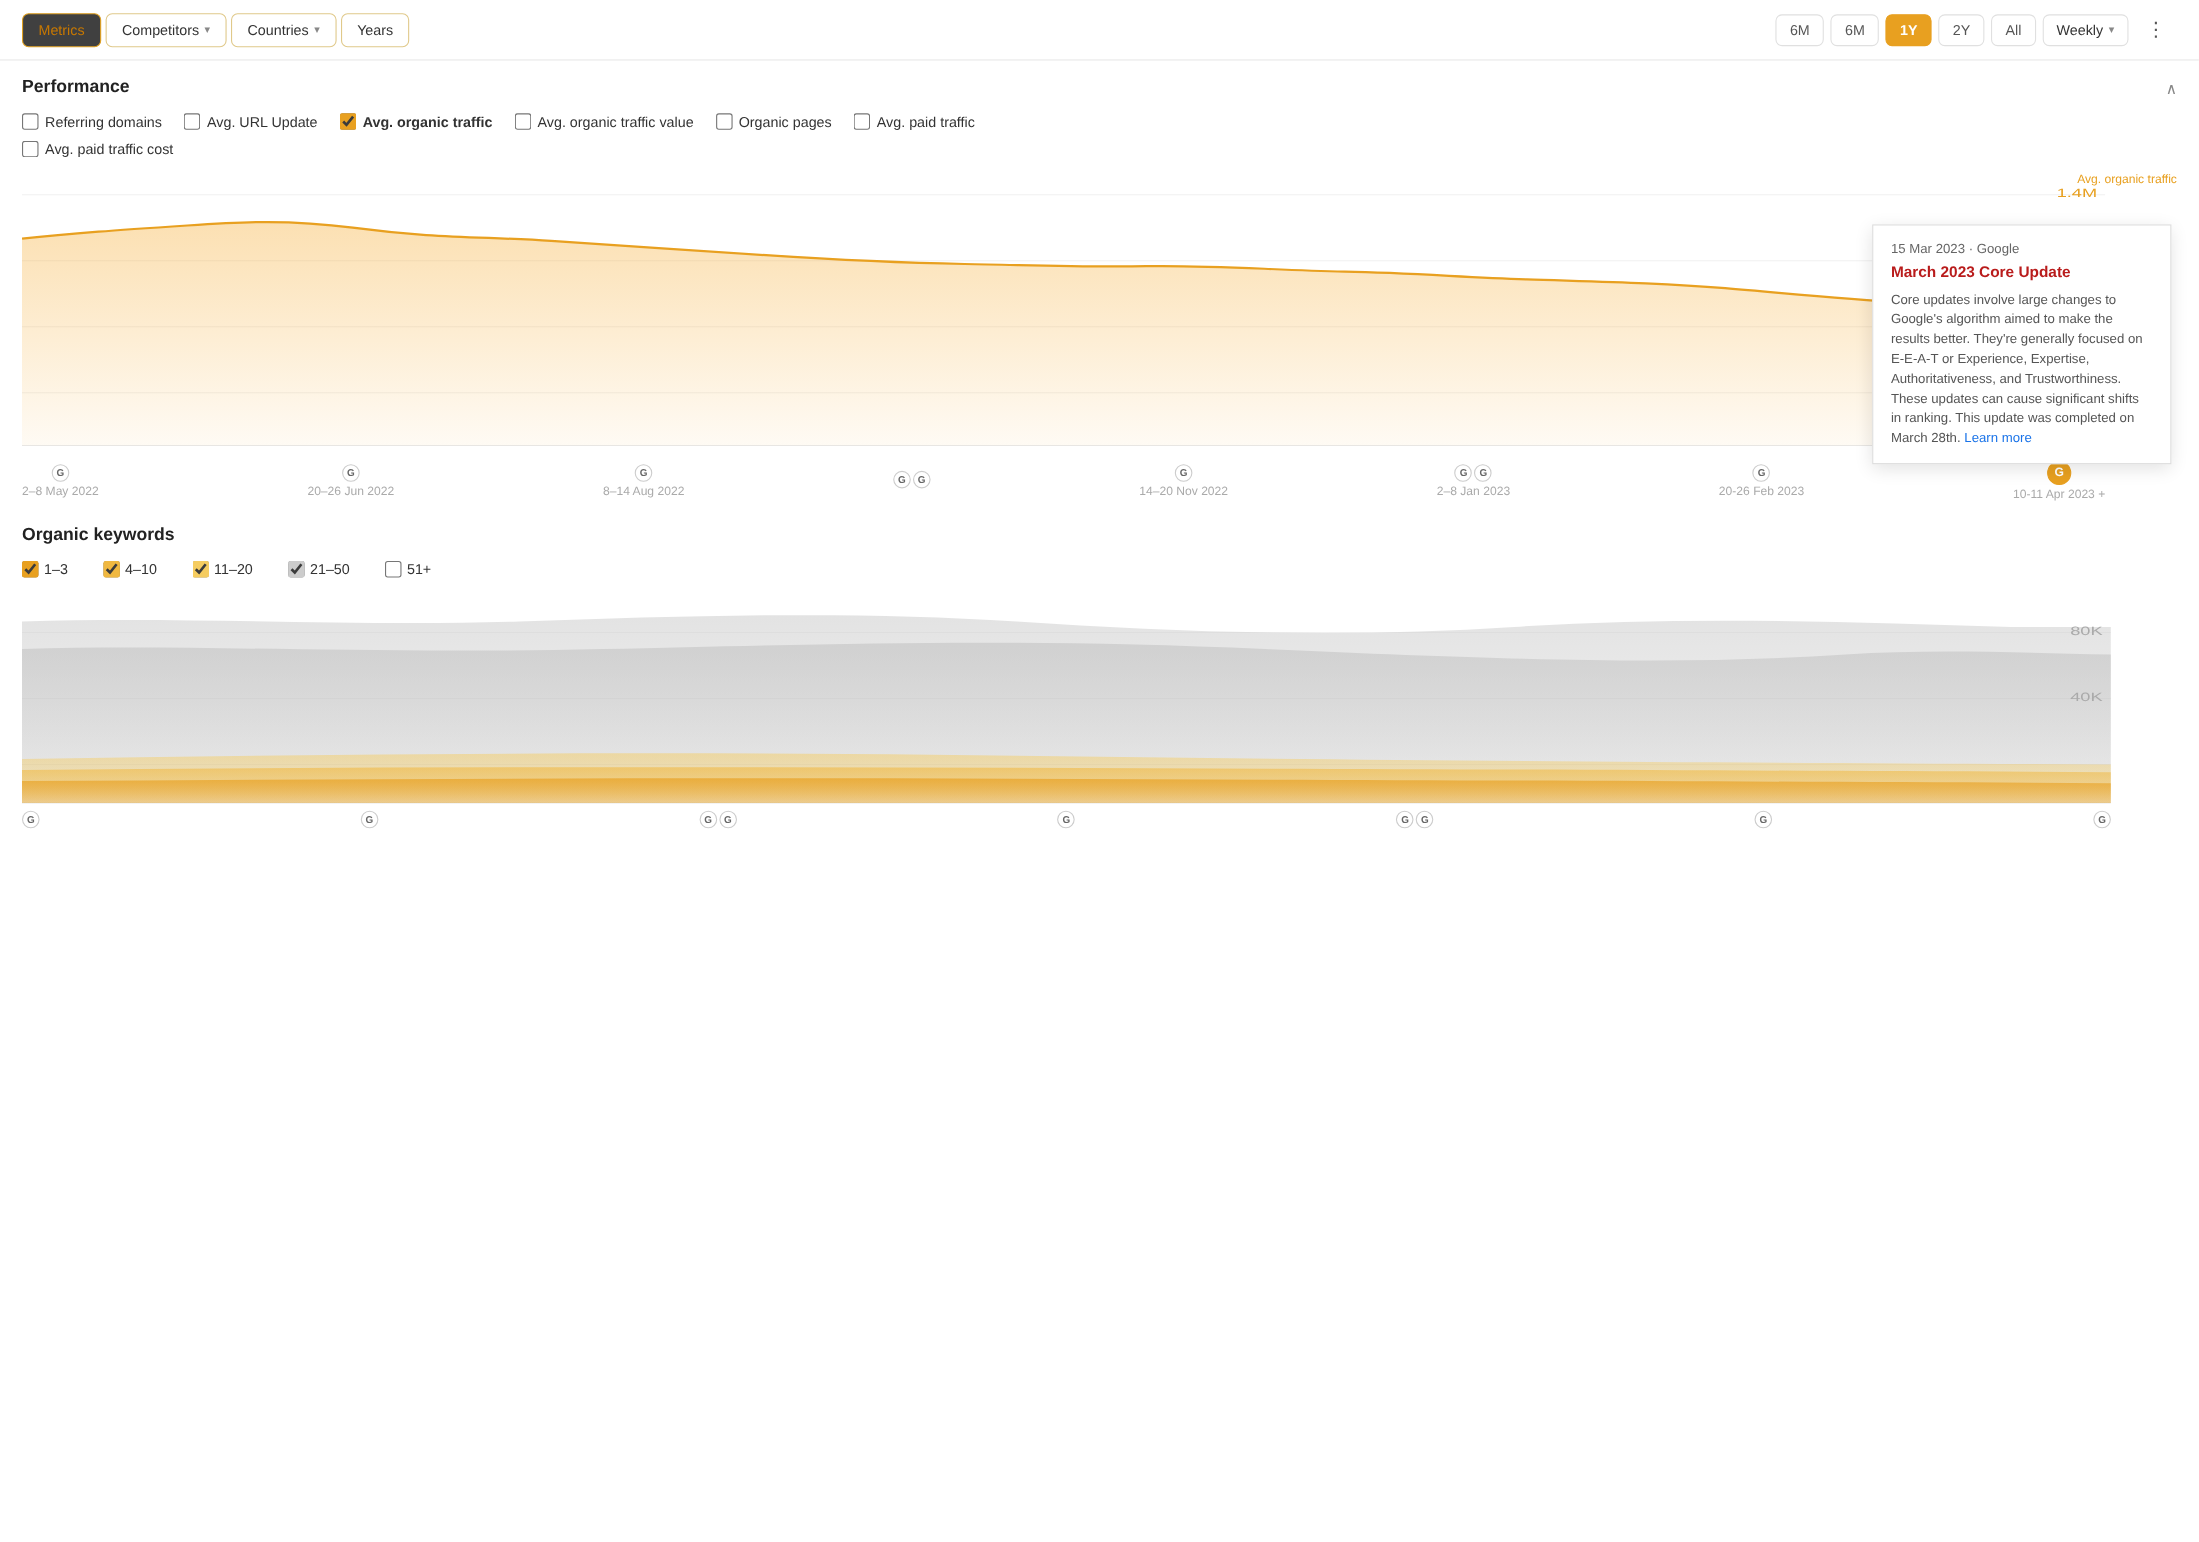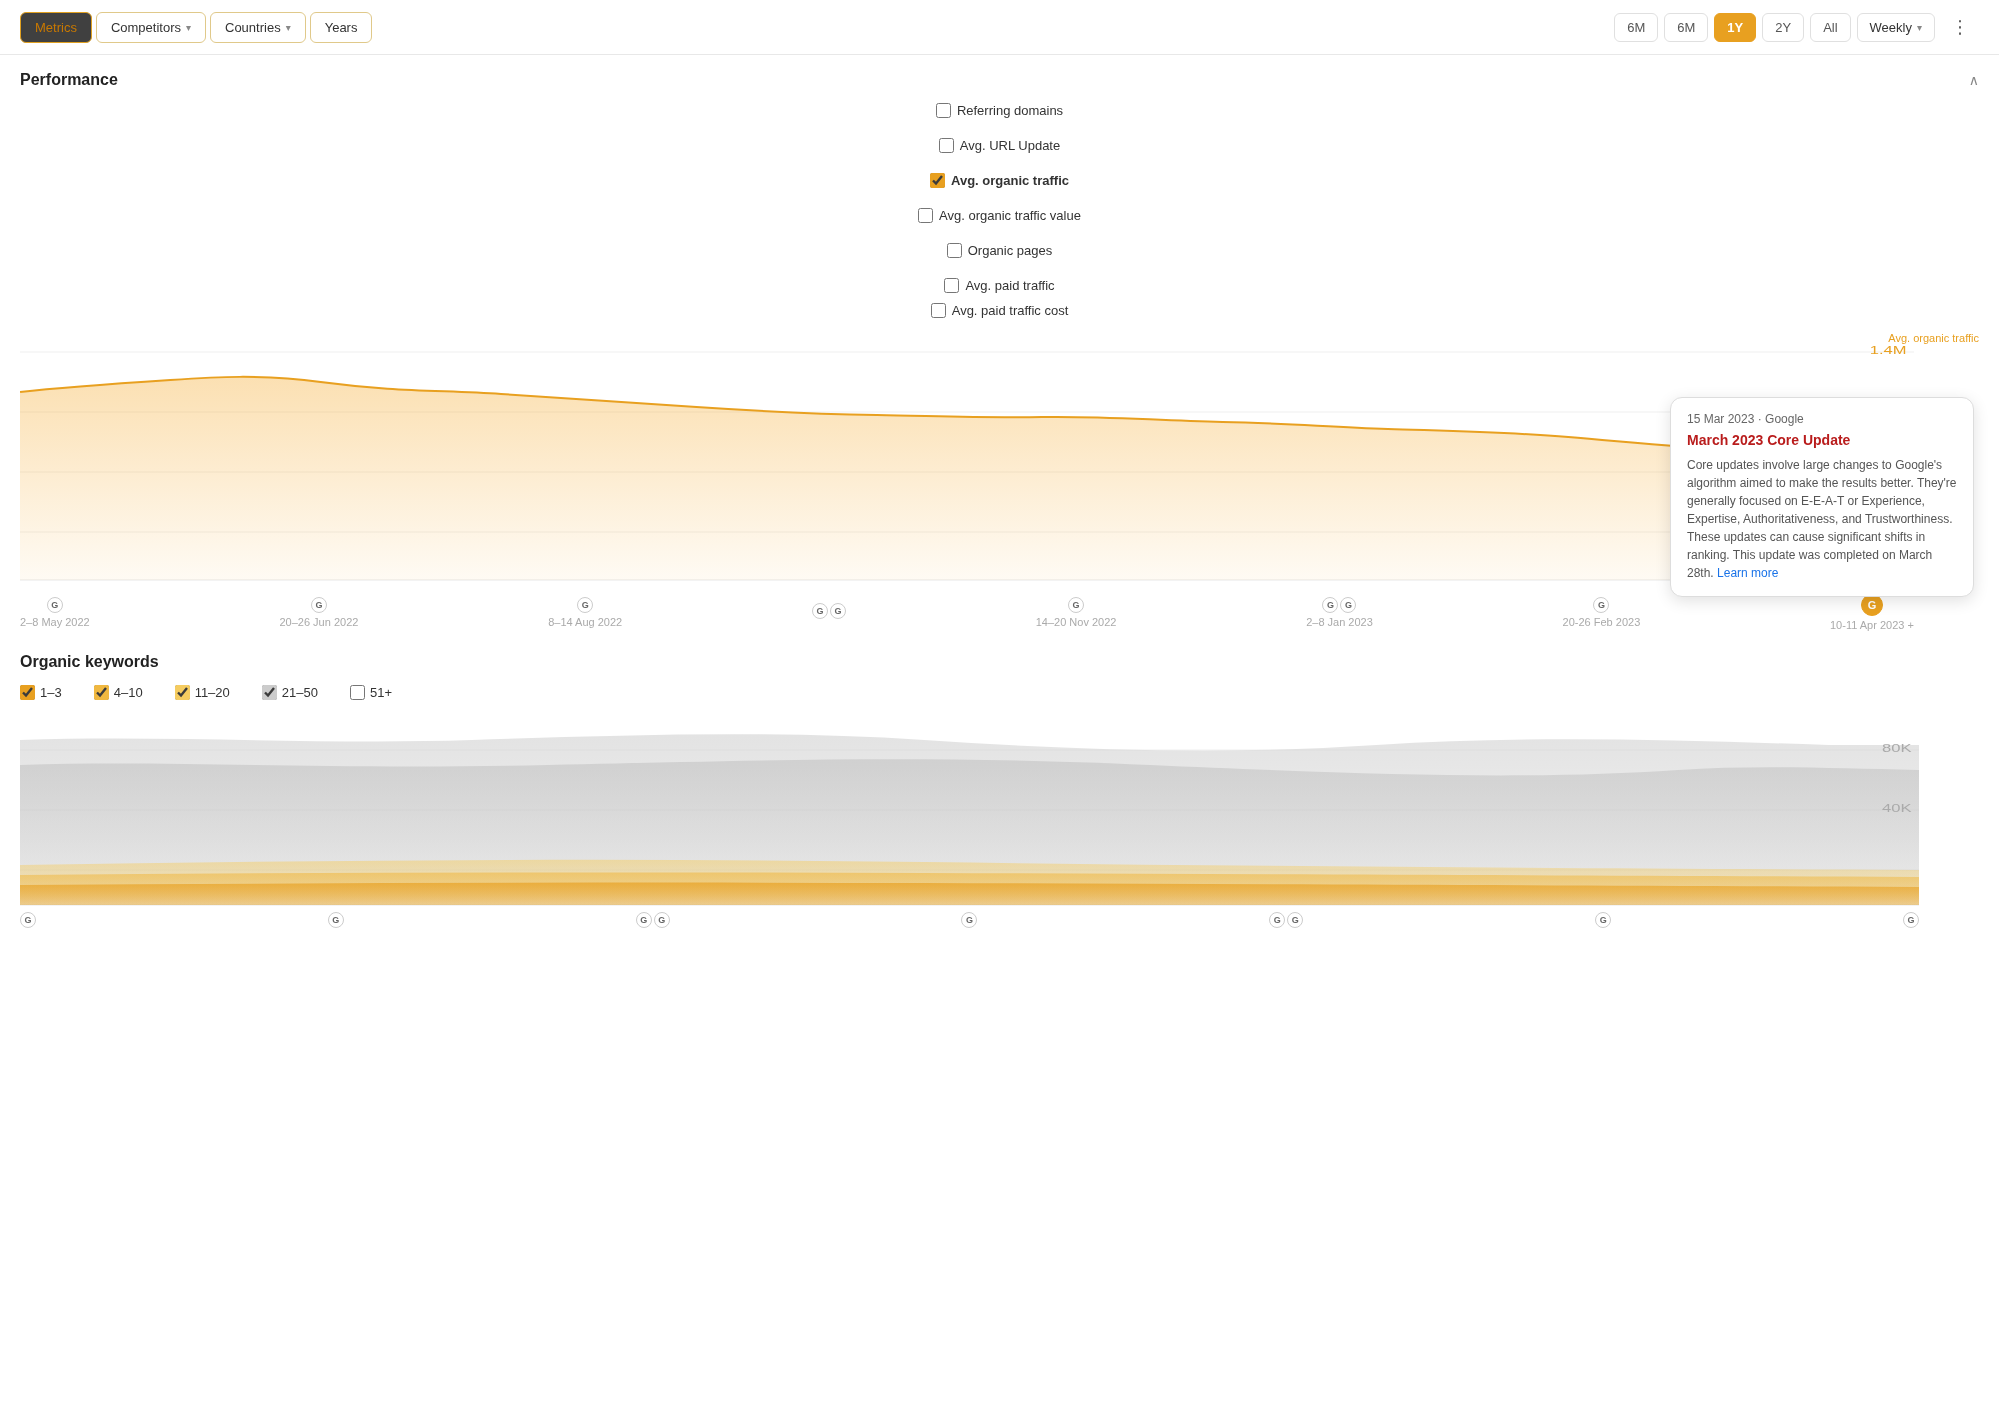--- a/index.html
+++ b/index.html
@@ -113,21 +113,20 @@
       font-size: 14px;
       color: #888;
     }
     
     .checkbox-row {
       display: flex;
       flex-wrap: wrap;
       gap: 20px;
       margin-bottom: 10px;
       align-items: center;
-      flex-direction: column;
     }
     .checkbox-item {
       display: flex;
       align-items: center;
       gap: 6px;
       cursor: pointer;
     }
     .checkbox-item input[type="checkbox"] {
       width: 15px;
       height: 15px;
@@ -163,23 +162,23 @@
       height: 22px;
       font-size: 11px;
     }
     
     .tooltip {
       position: absolute;
       right: 60px;
       bottom: 30px;
       background: #fff;
       border: 1px solid #ddd;
-      border-radius: 12px;
+      border-radius: 0;
       padding: 14px 16px;
-      width: 304px;
+      width: 272px;
       box-shadow: 0 4px 16px rgba(0,0,0,0.12);
       z-index: 10;
     }
     .tooltip-date {
       font-size: 12px;
       color: #666;
       margin-bottom: 6px;
     }
     .tooltip-title {
       font-size: 14px;

